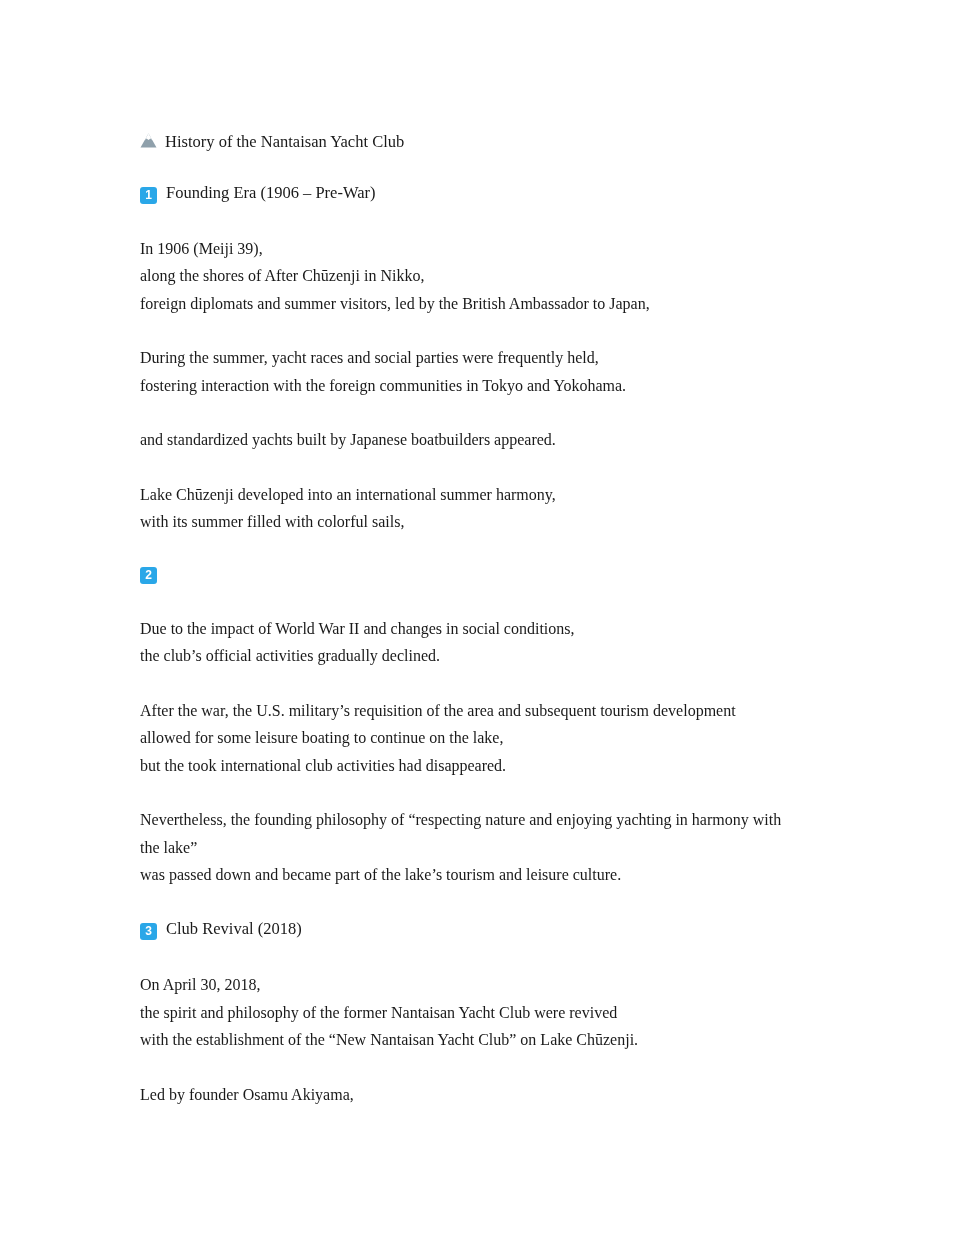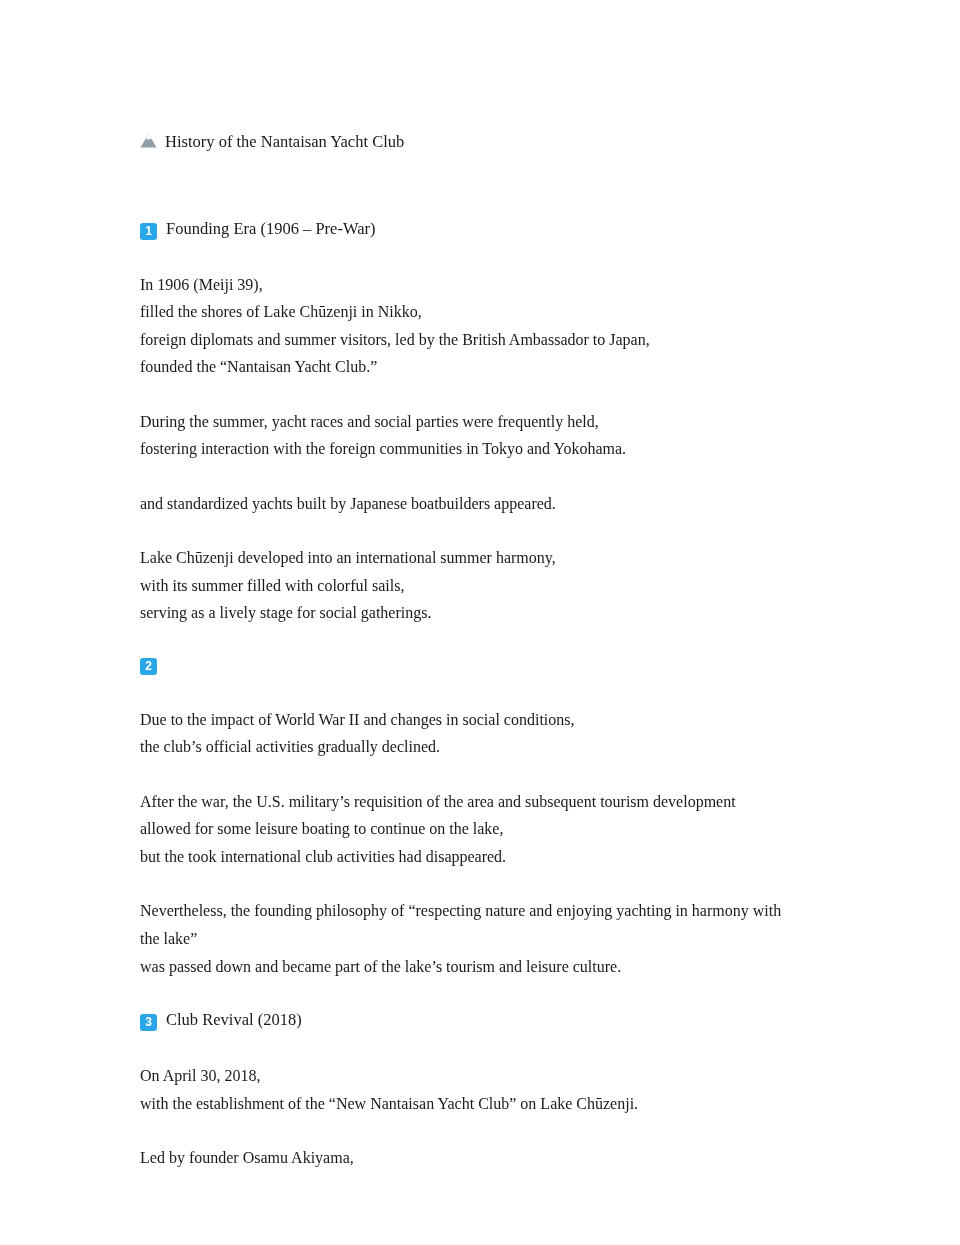--- a/index.html
+++ b/index.html
@@ -16,21 +16,21 @@
   .page {
     position: relative;
     width: 960px;
     min-height: 1245px;
     box-sizing: border-box;
     padding: 130px 150px 40px 140px;
   }
   .doc-title {
     font-size: 16.5px;
     line-height: 1.5;
-    margin: 0 0 64px 0;
+    margin: 0 0 28px 0;
     display: flex;
     align-items: baseline;
     gap: 8px;
   }
   .title-text { font-size: 16.5px; }
 
   .section { margin: 0 0 0 0; }
 
   .section-heading {
     display: flex;
@@ -92,35 +92,33 @@
     <span class="title-text">History of the Nantaisan Yacht Club</span>
   </div>
 
   <div class="section">
     <div class="section-heading">
       <span class="num-badge">1</span>
       <span class="heading-text">Founding Era (1906 – Pre-War)</span>
     </div>
     <p class="para">
       <span class="line">In 1906 (Meiji 39),</span>
-      <span class="line">filled the shores of Lake Chūzenji in Nikko,</span>
+      <span class="line">along the shores of After Chūzenji in Nikko,</span>
       <span class="line">foreign diplomats and summer visitors, led by the British Ambassador to Japan,</span>
-      <span class="line">founded the “Nantaisan Yacht Club.”</span>
     </p>
     <p class="para">
       <span class="line">During the summer, yacht races and social parties were frequently held,</span>
       <span class="line">fostering interaction with the foreign communities in Tokyo and Yokohama.</span>
     </p>
     <p class="para">
       <span class="line">and standardized yachts built by Japanese boatbuilders appeared.</span>
     </p>
     <p class="para">
       <span class="line">Lake Chūzenji developed into an international summer harmony,</span>
       <span class="line">with its summer filled with colorful sails,</span>
-      <span class="line">serving as a lively stage for social gatherings.</span>
     </p>
   </div>
 
   <div class="section-gap"></div>
 
   <div class="section">
     <div class="section-heading">
       <span class="num-badge">2</span>
     </div>
     <p class="para">
@@ -140,20 +138,21 @@
 
   <div class="section-gap"></div>
 
   <div class="section">
     <div class="section-heading">
       <span class="num-badge">3</span>
       <span class="heading-text">Club Revival (2018)</span>
     </div>
     <p class="para">
       <span class="line">On April 30, 2018,</span>
+      <span class="line">the spirit and philosophy of the former Nantaisan Yacht Club were revived</span>
       <span class="line">with the establishment of the “New Nantaisan Yacht Club” on Lake Chūzenji.</span>
     </p>
     <p class="para">
       <span class="line">Led by founder Osamu Akiyama,</span>
     </p>
   </div>
 
 </div>
 
 </body></html>

